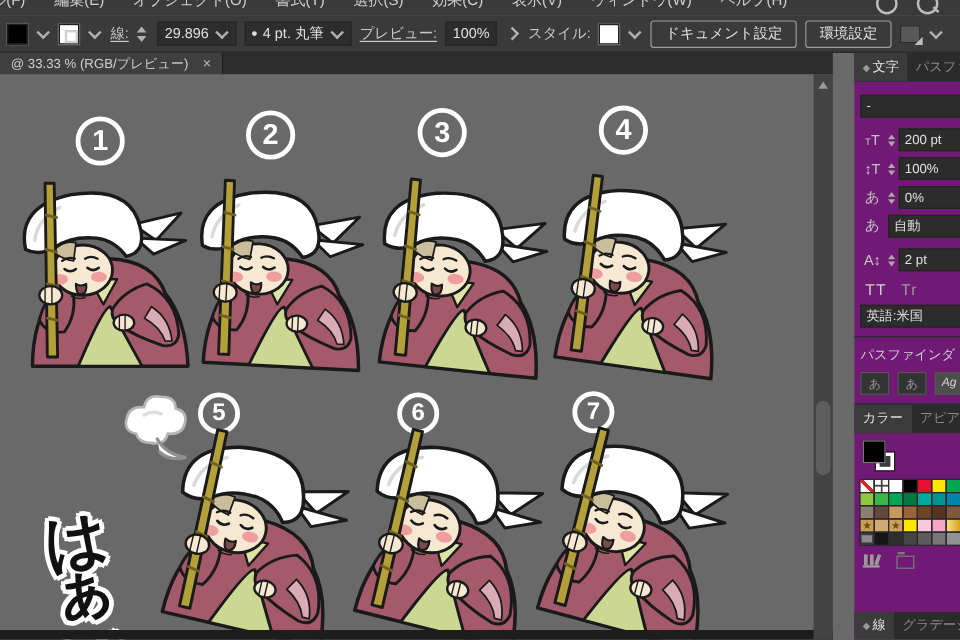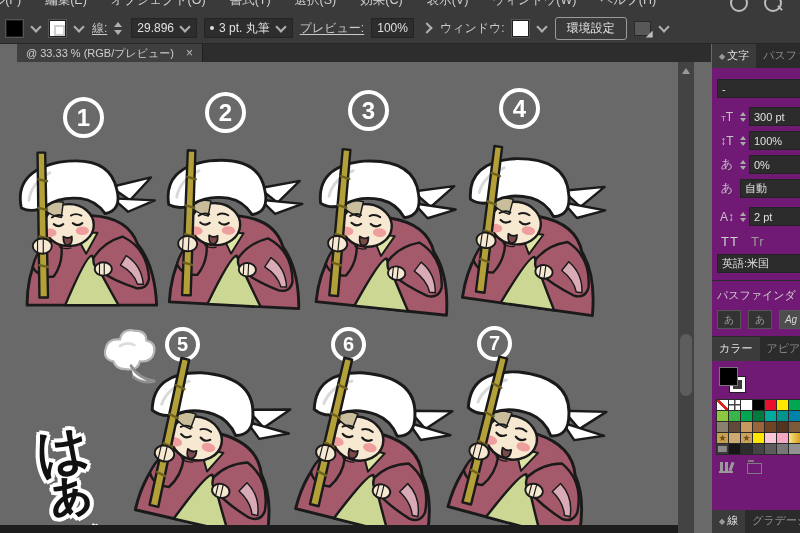--- a/index.html
+++ b/index.html
@@ -28,21 +28,21 @@
   .stepper .dn{border-top:5px solid #b0b0b0;}
   .field{background:#2d2d2d;border:1px solid #242424;height:20px;display:flex;align-items:center;
     padding:0 5px;color:#e0e0e0;box-sizing:border-box;gap:5px;}
   .lbl{text-decoration:underline;text-underline-offset:2px;}
   .linepreview{display:inline-block;width:42px;height:2px;background:#d8d8d8;}
   .dot{display:inline-block;width:4px;height:4px;border-radius:50%;background:#e0e0e0;}
   .btn{border:1px solid #9a9a9a;border-radius:3px;padding:2px 11px;color:#e2e2e2;background:transparent;font-size:12px;white-space:nowrap;}
   #ws-icon{width:15px;height:13px;background:#585858;position:relative;border:1px solid #2a2a2a;}
   #ws-icon::after{content:"";position:absolute;right:-3px;bottom:-3px;width:7px;height:7px;background:#bdbdbd;clip-path:polygon(0 100%,100% 0,100% 100%);}
   
-  #tabbar{position:absolute;top:44px;left:17px;width:694px;height:18px;background:#2d2d2d;}
+  #tabbar{position:absolute;top:44px;left:0;width:694px;height:18px;background:#2d2d2d;}
   #doctab{position:absolute;left:0;top:0;height:18px;background:#3f3f3f;display:flex;align-items:center;
     padding:0 9px;gap:12px;font-size:11px;color:#cfcfcf;border-right:1px solid #202020;}
   #doctab .close{color:#bdbdbd;font-size:12px;}
   
   #canvas{position:absolute;top:62px;left:0;width:678px;height:471px;background:#696969;overflow:hidden;}
   #hscroll{position:absolute;top:525px;left:0;width:694px;height:8px;background:#1d1d1d;}
   
   .numcircle{position:absolute;border:4px solid #ffffff;border-radius:50%;color:#ffffff;font-weight:bold;
     display:flex;align-items:center;justify-content:center;box-sizing:border-box;}
   .nc-big{width:41px;height:41px;font-size:24px;}
@@ -130,31 +130,32 @@
   <span class="stepper">
       <i class="up"></i>
       <i class="dn"></i>
     </span>
   <span class="field">
     <span>29.896</span>
     <span class="cv"></span>
   </span>
   <span class="field">
     <span class="dot"></span>
-    <span>3 pt. 丸筆</span>
+    <span>4 pt. 丸筆</span>
     <span class="cv"></span>
   </span>
   <span class="lbl">プレビュー:</span>
   <span class="field">
     <span>100%</span>
   </span>
   <span class="cvr"></span>
-  <span>ウィンドウ:</span>
+  <span>スタイル:</span>
   <span class="swbox" style="background:#fff;"></span>
   <span class="cv"></span>
+  <button class="btn">ドキュメント設定</button>
   <button class="btn">環境設定</button>
   <span id="ws-icon"></span>
   <span class="cv"></span>
 </div>
 
 <div id="tabbar">
   <div id="doctab">
     <span>@ 33.33 % (RGB/プレビュー)</span>
     <span class="close">×</span>
   </div>
@@ -252,21 +253,21 @@
       <span class="val">-</span>
     </div>
 
     <div class="prow" style="margin-top:9px;">
       <span class="picon"><small>T</small><span>T</span></span>
       <span class="pstep">
           <i class="up"></i>
           <i class="dn"></i>
         </span>
       <div class="pfield" style="flex:1;">
-        <span class="val">300 pt</span>
+        <span class="val">200 pt</span>
         <span class="pcv"></span>
       </div>
     </div>
     <div class="prow">
       <span class="picon">↕<span>T</span></span>
       <span class="pstep">
           <i class="up"></i>
           <i class="dn"></i>
         </span>
       <div class="pfield" style="flex:1;">

